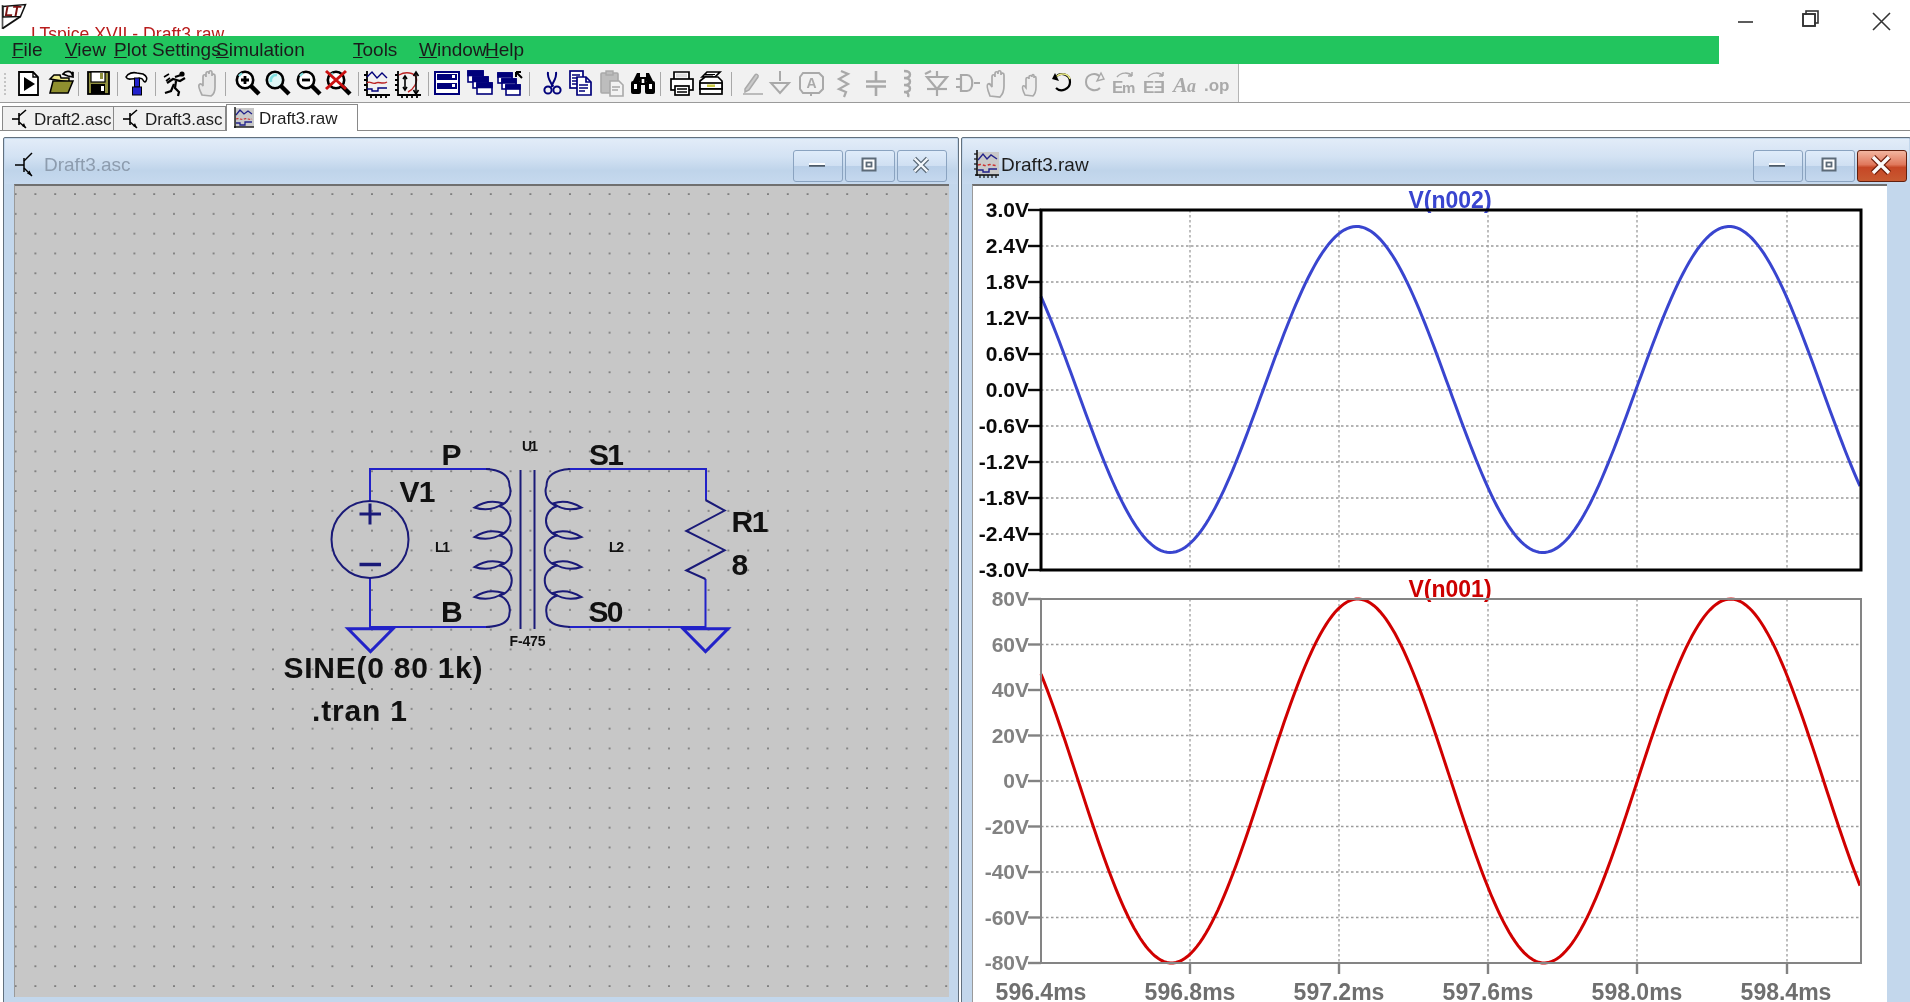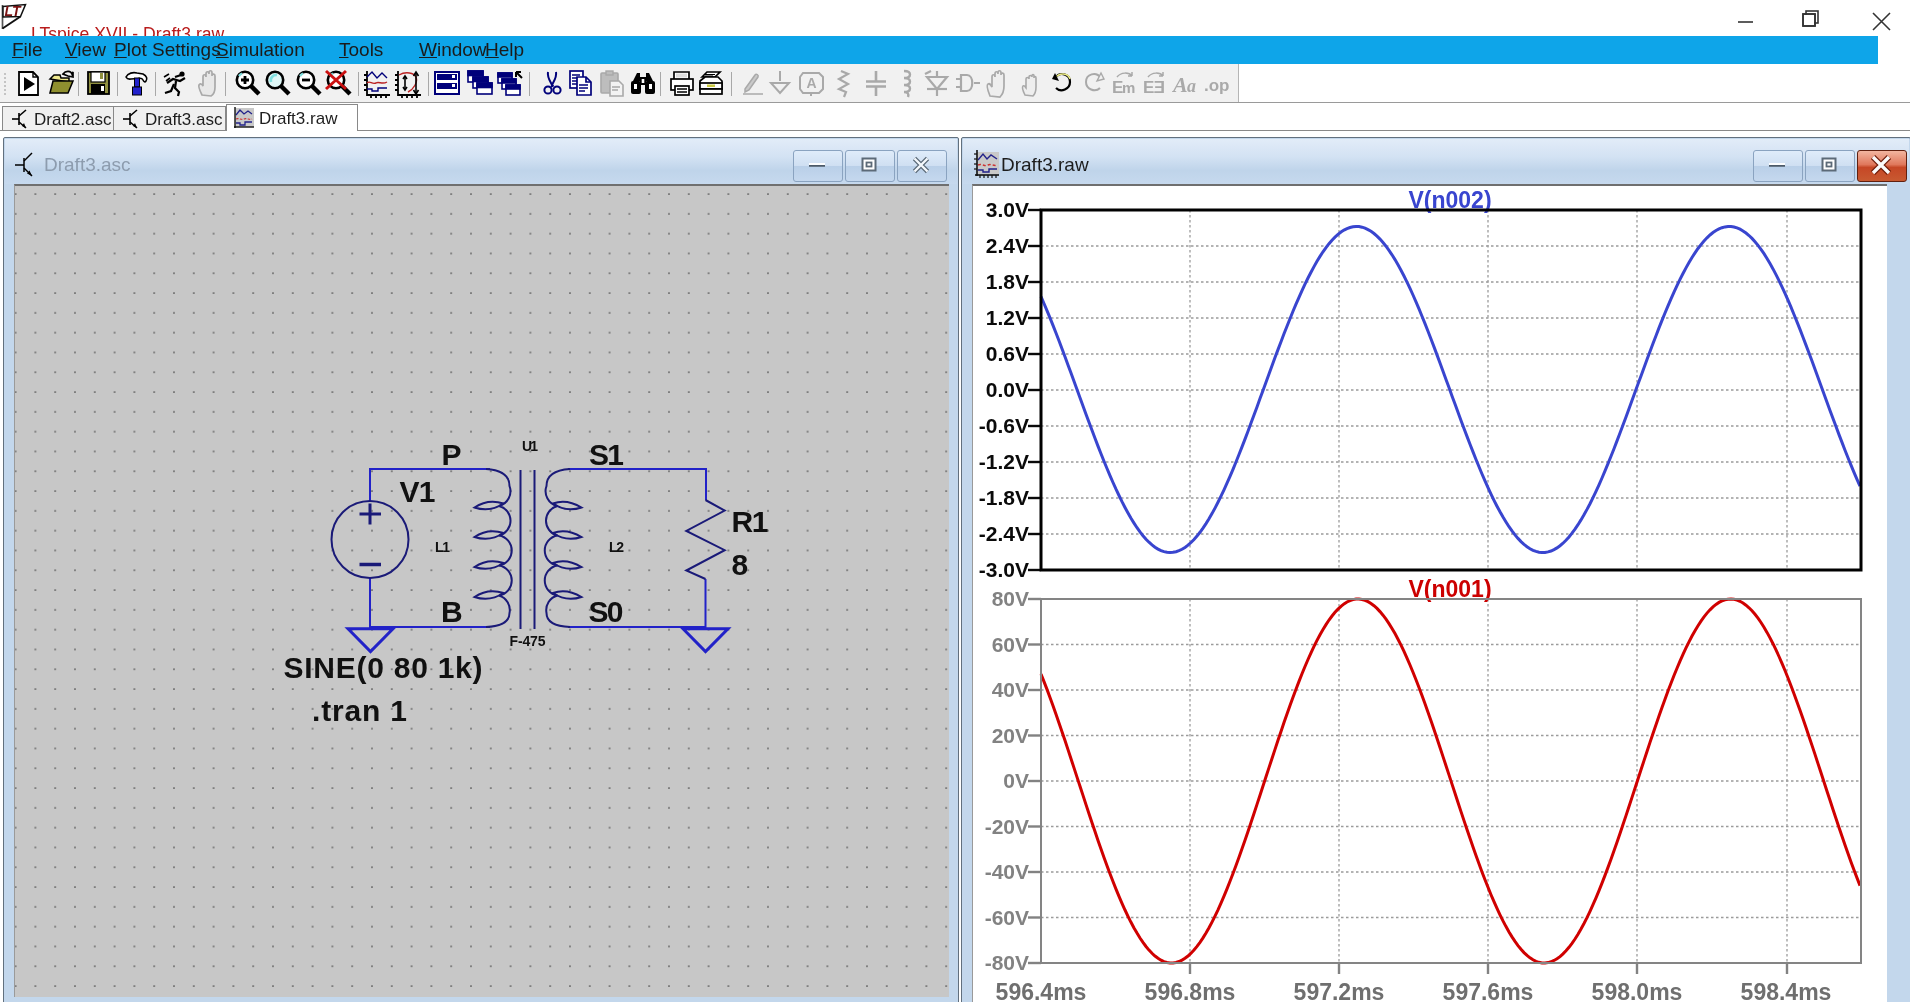--- a/index.html
+++ b/index.html
@@ -1,21 +1,21 @@
 <!DOCTYPE html>
 <html><head>
 <meta charset="utf-8">
 <style>
   html,body{margin:0;padding:0;}
   body{width:1910px;height:1002px;position:relative;overflow:hidden;
        font-family:"Liberation Sans", sans-serif;background:#fff;}
   .abs{position:absolute;}
   #titlebar{left:0;top:0;width:1910px;height:36px;background:#fff;border-radius:9px;}
   #titletxt{left:31px;top:24px;font-size:17.6px;color:#b91c1c;}
-  #menubar{left:0;top:36px;width:1878px;height:28px;background:#0ea5e9;}
+  #menubar{left:0;top:36px;width:1719px;height:28px;background:#22c55e;}
   .mi{position:absolute;top:3px;font-size:19px;color:#1b1b1b;}
   .mi u{text-decoration:underline;}
   #toolbar{left:0;top:64px;width:1910px;height:39px;background:#fff;}
   #toolbarleft{left:0;top:0;width:1238px;height:38px;background:#f1f1f1;border-right:1px solid #b5b5b5;}
   #toolbline{left:0;top:38px;width:1910px;height:1px;background:#9a9a9a;}
   .sep{position:absolute;top:8px;width:1px;height:24px;background:#a8a8a8;}
   #tabbar{left:0;top:104px;width:1910px;height:27px;background:#fff;}
   .tab{position:absolute;top:2px;height:23px;background:#f0f0f0;border:1px solid #898989;font-size:17px;color:#1e1e1e;}
   .tab .tlab{position:absolute;top:3px;}
   #tabline{position:absolute;left:0;top:26px;width:1910px;height:1px;background:#898989;}
@@ -55,21 +55,21 @@
     <rect x="73" y="14" width="12" height="12" fill="none" stroke="#333" stroke-width="1.6"></rect>
     <path d="M143 13 L160 30 M160 13 L143 30" stroke="#333" stroke-width="1.6"></path>
   </svg>
 </div>
 
 <div class="abs" id="menubar">
   <span class="mi" style="left:12px"><u>F</u>ile</span>
   <span class="mi" style="left:65px"><u>V</u>iew</span>
   <span class="mi" style="left:114px"><u>P</u>lot Settings</span>
   <span class="mi" style="left:216px"><u>S</u>imulation</span>
-  <span class="mi" style="left:339px"><u>T</u>ools</span>
+  <span class="mi" style="left:353px"><u>T</u>ools</span>
   <span class="mi" style="left:419px"><u>W</u>indow</span>
   <span class="mi" style="left:485px"><u>H</u>elp</span>
 </div>
 
 <div class="abs" id="toolbar">
   <div class="abs" id="toolbarleft"></div>
 <svg class="abs" style="left:2px;top:8px" width="6" height="24" viewBox="0 0 6 24">
       <circle cx="3" cy="2" r="1" fill="#b5b5b5"></circle>
       <circle cx="3" cy="6" r="1" fill="#b5b5b5"></circle>
       <circle cx="3" cy="10" r="1" fill="#b5b5b5"></circle>

